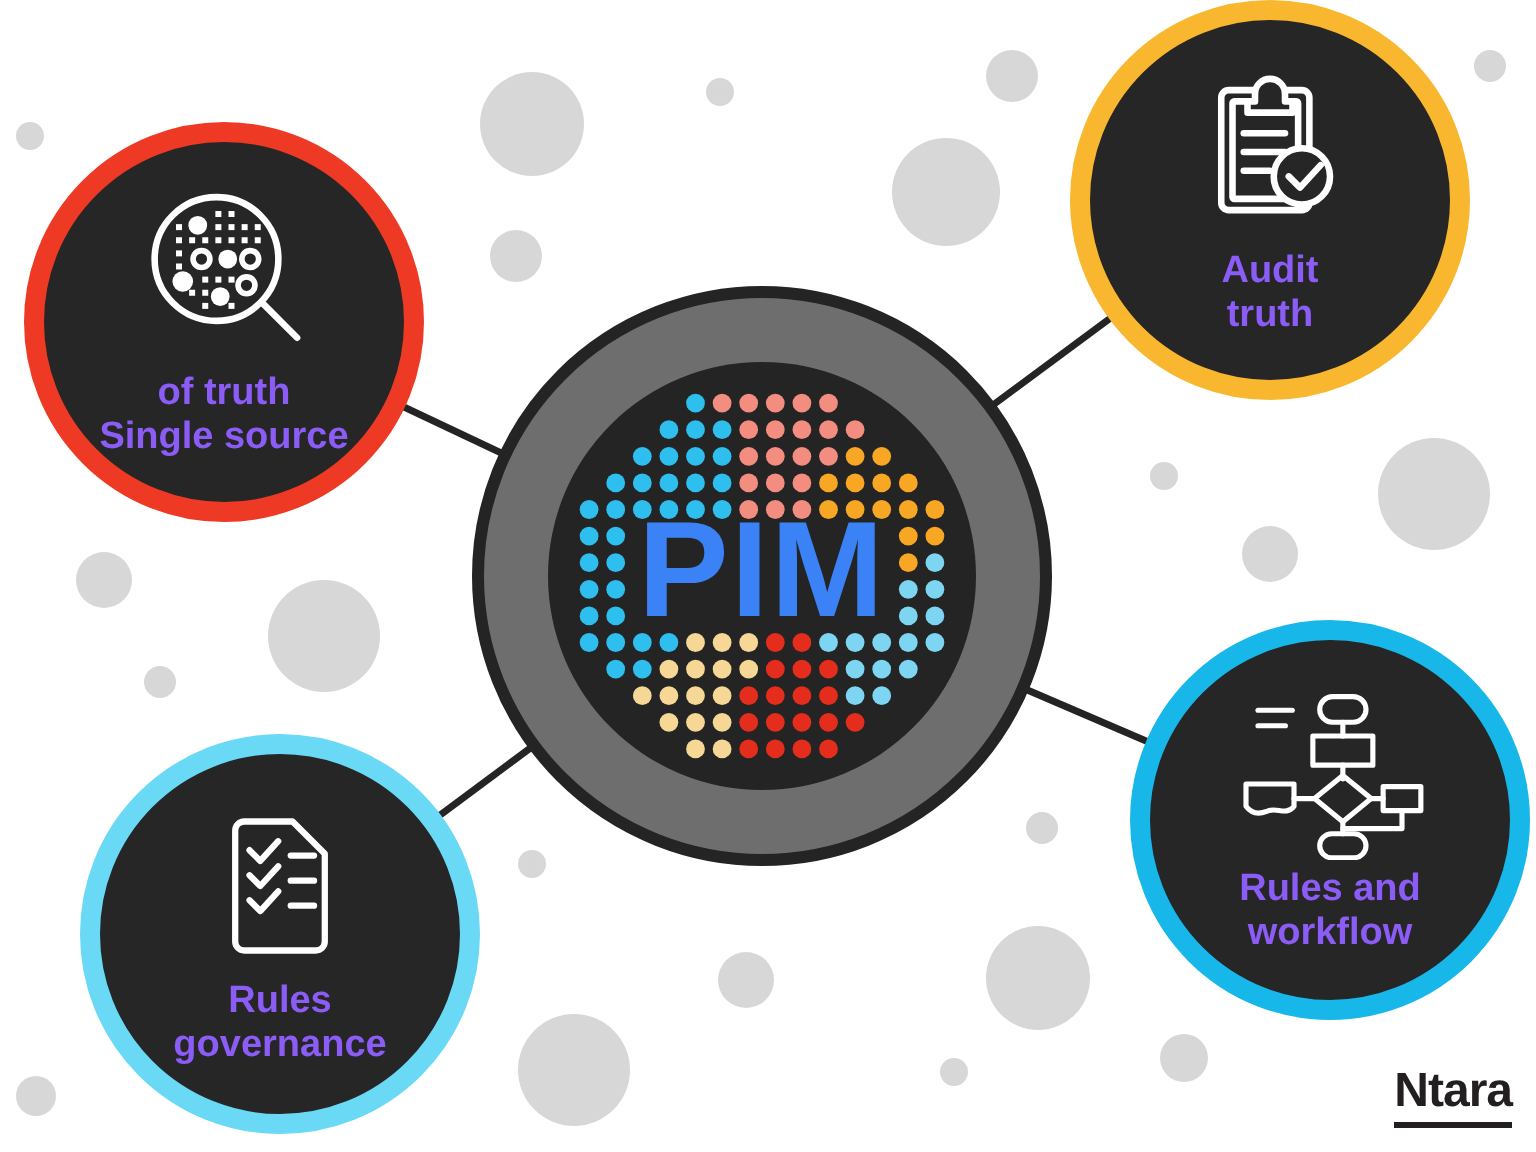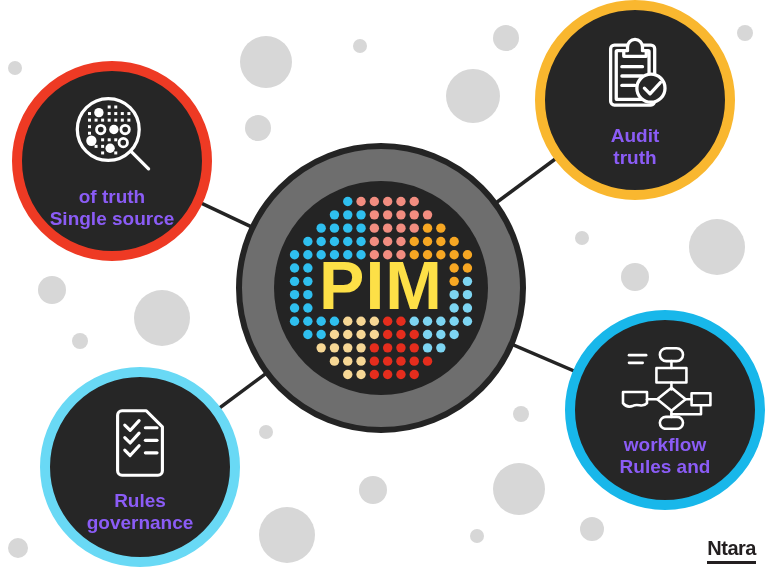--- a/index.html
+++ b/index.html
@@ -10,22 +10,22 @@
   .node{position:absolute;border-radius:50%;box-sizing:border-box;z-index:2;}
   .sat{width:200px;height:200px;background:#262626;border:10px solid #ccc;
        display:flex;flex-direction:column;align-items:center;justify-content:center;}
   .sat .icon{flex:0 0 auto;margin-bottom:4px;}
   .sat .label{color:#8b5cf6;font-weight:bold;font-size:19px;line-height:1.18;text-align:center;}
   .center-node{width:290px;height:290px;background:#6e6e6e;border:6px solid #242424;}
   .center-inner{position:absolute;left:50%;top:50%;transform:translate(-50%,-50%);
        width:214px;height:214px;border-radius:50%;background:#242424;}
   #pim-dots{position:absolute;left:0;top:0;}
   .pim-label{position:absolute;left:50%;top:50%;transform:translate(-50%,-54%);
-       color:#fde047;font-weight:bold;font-size:68px;letter-spacing:1px;z-index:3;}
-  .logo{position:absolute;right:12px;bottom:12px;z-index:3;font-weight:bold;font-size:20px;
+       color:#3b82f6;font-weight:bold;font-size:68px;letter-spacing:1px;z-index:3;}
+  .logo{position:absolute;right:12px;bottom:12px;z-index:3;font-weight:bold;font-size:24px;
        letter-spacing:-0.5px;border-bottom:3px solid #231f20;padding-bottom:1px;color:#231f20;}
   svg{display:block;}
 </style>
 </head>
 <body>
 
 <div class="canvas">
 
   <div id="bg-dots">
       <div class="bg-dot" style="left: 8px; top: 61px; width: 14px; height: 14px; background: rgb(215, 215, 215);"></div>
@@ -147,22 +147,22 @@
       <polygon points="63.5,53 80,66.5 63.5,80 47,66.5"></polygon>
       <path d="M7 58 H35 V71 C30 77 25 71 19 74 C14 76 10 75 7 71 Z"></path>
       <line x1="35" y1="66.5" x2="47" y2="66.5"></line>
       <line x1="80" y1="66.5" x2="87" y2="66.5"></line>
       <rect x="87" y="59.5" width="22" height="14"></rect>
       <path d="M98 73.5 V84 H63.5"></path>
       <line x1="63.5" y1="80" x2="63.5" y2="87"></line>
       <rect x="50" y="87" width="27" height="14" rx="7"></rect>
     </svg>
     <div class="label">
+      <div>Rules and</div>
       <div>workflow</div>
-      <div>Rules and</div>
     </div>
   </div>
 
   <div class="node center-node" style="left: 236px; top: 143px;">
     <div class="center-inner">
       <svg id="pim-dots" width="214" height="214" viewBox="-107 -107 214 214">
           <circle cx="-86.45" cy="-33.25" r="4.7" fill="#2fbfef"></circle>
           <circle cx="-86.45" cy="-19.950000000000003" r="4.7" fill="#2fbfef"></circle>
           <circle cx="-86.45" cy="-6.65" r="4.7" fill="#2fbfef"></circle>
           <circle cx="-86.45" cy="6.65" r="4.7" fill="#2fbfef"></circle>

